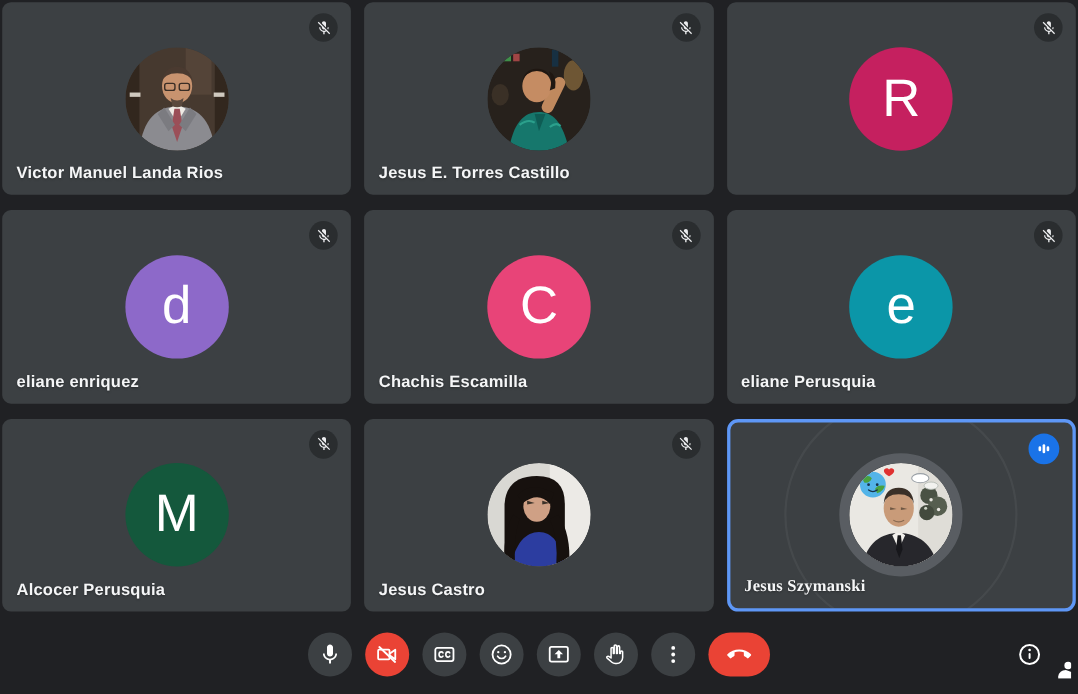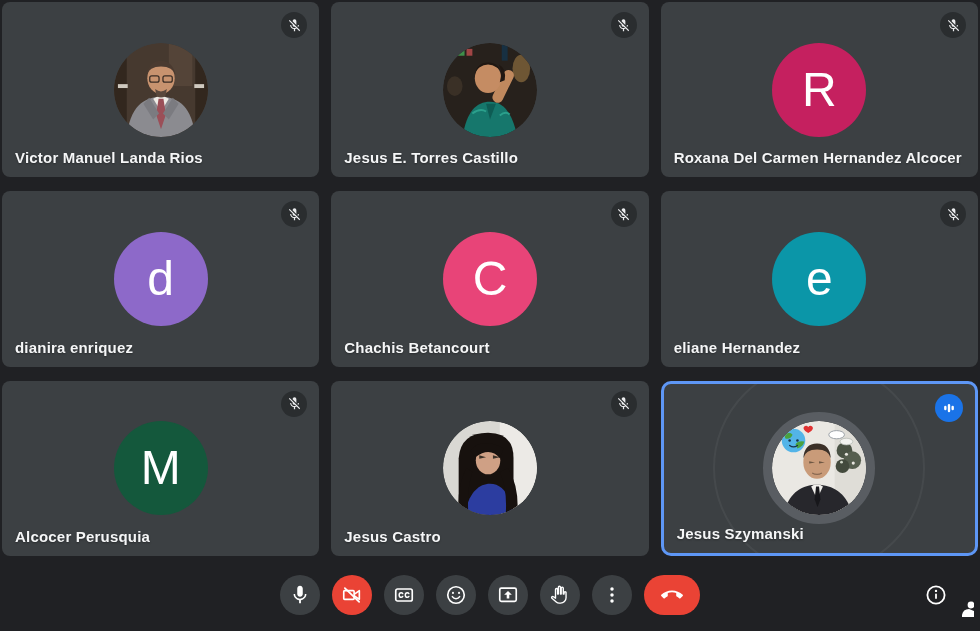--- a/index.html
+++ b/index.html
@@ -10,21 +10,21 @@
     -webkit-font-smoothing:antialiased;
   }
   .grid{
     position:absolute;top:0;left:0;width:980px;height:558px;
     display:grid;grid-template-columns:1fr 1fr 1fr;grid-template-rows:1fr 1fr 1fr;
     gap:14px 12px;padding:2px;box-sizing:border-box;
   }
   .tile{
     position:relative;background:#3C4043;border-radius:8px;overflow:hidden;
   }
-  .tile.active{border:3px solid #5E97F6;border-radius:10px;}
+  .tile.active{border:3px solid #5E97F6;border-radius:10px;font-family:Liberation Serif, serif;}
   .name{
     position:absolute;left:13px;bottom:11px;color:#F5F6F7;
     font-size:15px;font-weight:700;letter-spacing:.2px;white-space:nowrap;
     text-shadow:0 1px 2px rgba(0,0,0,.35);
   }
   .avatar{
     position:absolute;left:50%;top:50%;transform:translate(-50%,-50%);
     width:94px;height:94px;border-radius:50%;
     display:flex;align-items:center;justify-content:center;
   }
@@ -133,57 +133,56 @@
       <svg viewBox="0 0 24 24">
         <path d="M19 11h-1.7c0 .74-.16 1.43-.43 2.05l1.23 1.23c.56-.98.9-2.09.9-3.28zm-4.02.17c0-.06.02-.11.02-.17V5c0-1.66-1.34-3-3-3S9 3.34 9 5v.18l5.98 5.99zM4.27 3L3 4.27l6.01 6.01V11c0 1.66 1.33 3 2.99 3 .22 0 .44-.03.65-.08l1.66 1.66c-.71.33-1.5.52-2.31.52-2.76 0-5.3-2.1-5.3-5.1H5c0 3.41 2.72 6.23 6 6.72V21h2v-3.28c.91-.13 1.77-.45 2.54-.9L19.73 21 21 19.73 4.27 3z" fill="#ECEDEF"></path>
       </svg>
     </div>
   </div>
 
   <div class="tile">
     <div class="avatar" style="background: rgb(197, 32, 95);">
       <span class="initial-letter">R</span>
     </div>
-    <div class="name">Roxana Del Carmen Hernandez Alcocer</div>
     <div class="badge">
       <svg viewBox="0 0 24 24">
         <path d="M19 11h-1.7c0 .74-.16 1.43-.43 2.05l1.23 1.23c.56-.98.9-2.09.9-3.28zm-4.02.17c0-.06.02-.11.02-.17V5c0-1.66-1.34-3-3-3S9 3.34 9 5v.18l5.98 5.99zM4.27 3L3 4.27l6.01 6.01V11c0 1.66 1.33 3 2.99 3 .22 0 .44-.03.65-.08l1.66 1.66c-.71.33-1.5.52-2.31.52-2.76 0-5.3-2.1-5.3-5.1H5c0 3.41 2.72 6.23 6 6.72V21h2v-3.28c.91-.13 1.77-.45 2.54-.9L19.73 21 21 19.73 4.27 3z" fill="#ECEDEF"></path>
       </svg>
     </div>
   </div>
 
   <div class="tile">
     <div class="avatar" style="background: rgb(141, 105, 201);">
       <span class="initial-letter">d</span>
     </div>
-    <div class="name">dianira enriquez</div>
+    <div class="name">eliane enriquez</div>
     <div class="badge">
       <svg viewBox="0 0 24 24">
         <path d="M19 11h-1.7c0 .74-.16 1.43-.43 2.05l1.23 1.23c.56-.98.9-2.09.9-3.28zm-4.02.17c0-.06.02-.11.02-.17V5c0-1.66-1.34-3-3-3S9 3.34 9 5v.18l5.98 5.99zM4.27 3L3 4.27l6.01 6.01V11c0 1.66 1.33 3 2.99 3 .22 0 .44-.03.65-.08l1.66 1.66c-.71.33-1.5.52-2.31.52-2.76 0-5.3-2.1-5.3-5.1H5c0 3.41 2.72 6.23 6 6.72V21h2v-3.28c.91-.13 1.77-.45 2.54-.9L19.73 21 21 19.73 4.27 3z" fill="#ECEDEF"></path>
       </svg>
     </div>
   </div>
 
   <div class="tile">
     <div class="avatar" style="background: rgb(232, 68, 120);">
       <span class="initial-letter">C</span>
     </div>
-    <div class="name">Chachis Betancourt</div>
+    <div class="name">Chachis Escamilla</div>
     <div class="badge">
       <svg viewBox="0 0 24 24">
         <path d="M19 11h-1.7c0 .74-.16 1.43-.43 2.05l1.23 1.23c.56-.98.9-2.09.9-3.28zm-4.02.17c0-.06.02-.11.02-.17V5c0-1.66-1.34-3-3-3S9 3.34 9 5v.18l5.98 5.99zM4.27 3L3 4.27l6.01 6.01V11c0 1.66 1.33 3 2.99 3 .22 0 .44-.03.65-.08l1.66 1.66c-.71.33-1.5.52-2.31.52-2.76 0-5.3-2.1-5.3-5.1H5c0 3.41 2.72 6.23 6 6.72V21h2v-3.28c.91-.13 1.77-.45 2.54-.9L19.73 21 21 19.73 4.27 3z" fill="#ECEDEF"></path>
       </svg>
     </div>
   </div>
 
   <div class="tile">
     <div class="avatar" style="background: rgb(11, 150, 168);">
       <span class="initial-letter">e</span>
     </div>
-    <div class="name">eliane Hernandez</div>
+    <div class="name">eliane Perusquia</div>
     <div class="badge">
       <svg viewBox="0 0 24 24">
         <path d="M19 11h-1.7c0 .74-.16 1.43-.43 2.05l1.23 1.23c.56-.98.9-2.09.9-3.28zm-4.02.17c0-.06.02-.11.02-.17V5c0-1.66-1.34-3-3-3S9 3.34 9 5v.18l5.98 5.99zM4.27 3L3 4.27l6.01 6.01V11c0 1.66 1.33 3 2.99 3 .22 0 .44-.03.65-.08l1.66 1.66c-.71.33-1.5.52-2.31.52-2.76 0-5.3-2.1-5.3-5.1H5c0 3.41 2.72 6.23 6 6.72V21h2v-3.28c.91-.13 1.77-.45 2.54-.9L19.73 21 21 19.73 4.27 3z" fill="#ECEDEF"></path>
       </svg>
     </div>
   </div>
 
   <div class="tile">
     <div class="avatar" style="background: rgb(20, 88, 60);">
       <span class="initial-letter">M</span>

